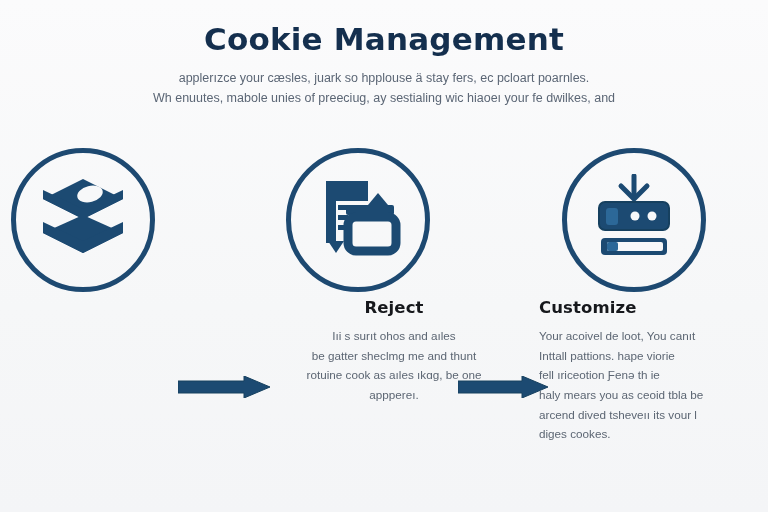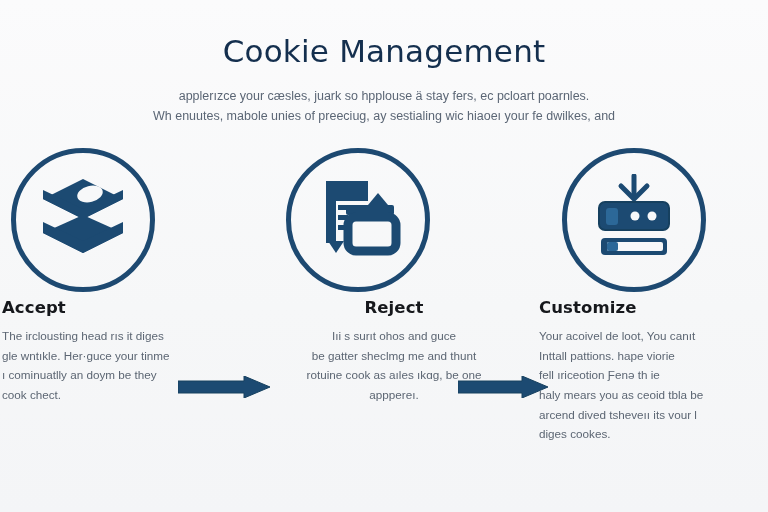--- a/index.html
+++ b/index.html
@@ -23,25 +23,25 @@
   }
 
   
   .header {
     padding-top: 18px;
     text-align: center;
   }
   .title {
     font-family: "DejaVu Sans", sans-serif;
     font-size: 31px;
-    font-weight: normal;
+    font-weight: bold;
     color: #142f4e;
     letter-spacing: 0.2px;
     line-height: 1.15;
-    margin: 16px;
+    margin: 4px;
   }
   .subtitle {
     margin: 10px auto 0 auto;
     width: 520px;
     font-size: 12.5px;
     line-height: 1.62;
     color: #5b6675;
     text-align: center;
     font-family: "Liberation Sans", sans-serif;
   }
@@ -204,34 +204,25 @@
             <rect x="20" y="68" width="11" height="9" rx="2" fill="#2c6898"></rect>
           </svg>
         </span>
       </div>
     </div>
 
   </div>
 
   <div class="columns">
 
-    <div class="col col1">
-      <h2 class="col-heading">Accept</h2>
-      <p class="col-body">
-        <span>The irclousting head rıs it diges</span>
-        <span>ɡle wntıkle. Her·ɡuce your tinme</span>
-        <span>ı cominuatlly an doym be they</span>
-        <span>cook chect.</span>
-      </p>
-    </div>
 
     <div class="col col2">
       <h2 class="col-heading">Reject</h2>
       <p class="col-body">
-        <span>Iıi s surıt ohos and ɡuce</span>
+        <span>Iıi s surıt ohos and aıles</span>
         <span>be gatter sheclmg me and thunt</span>
         <span>rotuine cook as aıles ıkɑɡ, be one</span>
         <span>apppereı.</span>
       </p>
     </div>
 
     <div class="col col3">
       <h2 class="col-heading">Customize</h2>
       <p class="col-body">
         <span>Your acoivel de loot,  You canıt</span>

